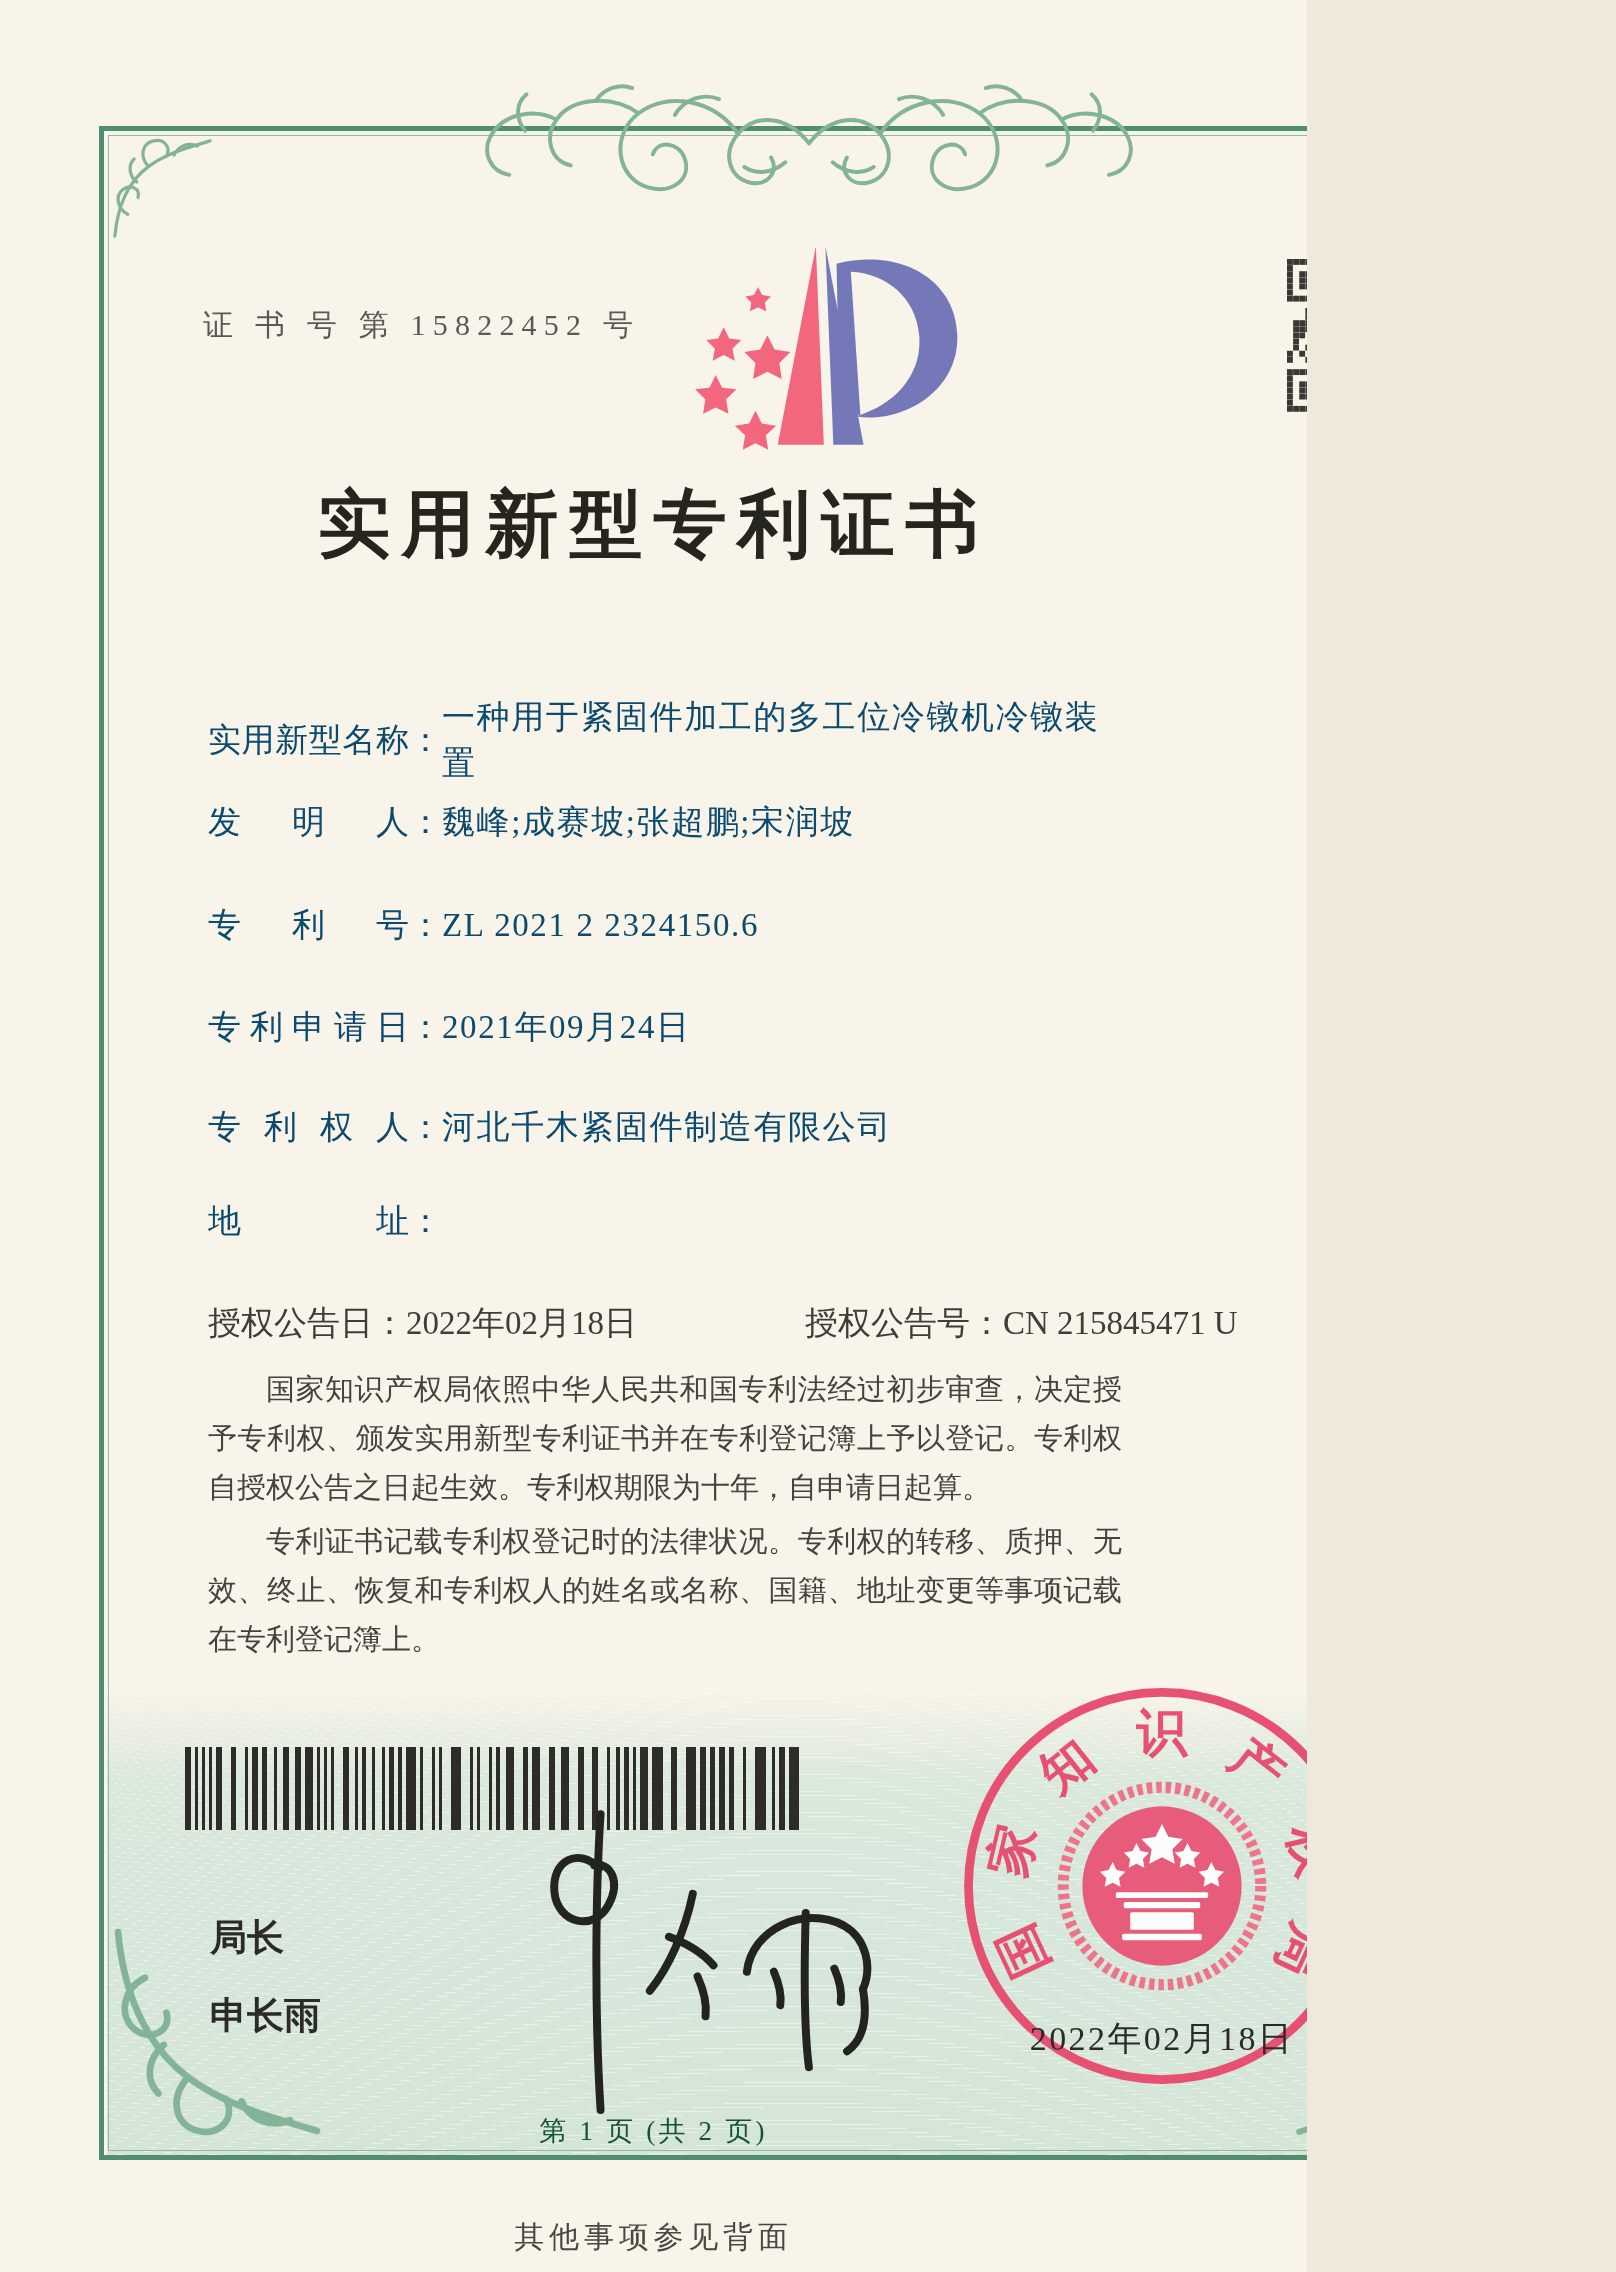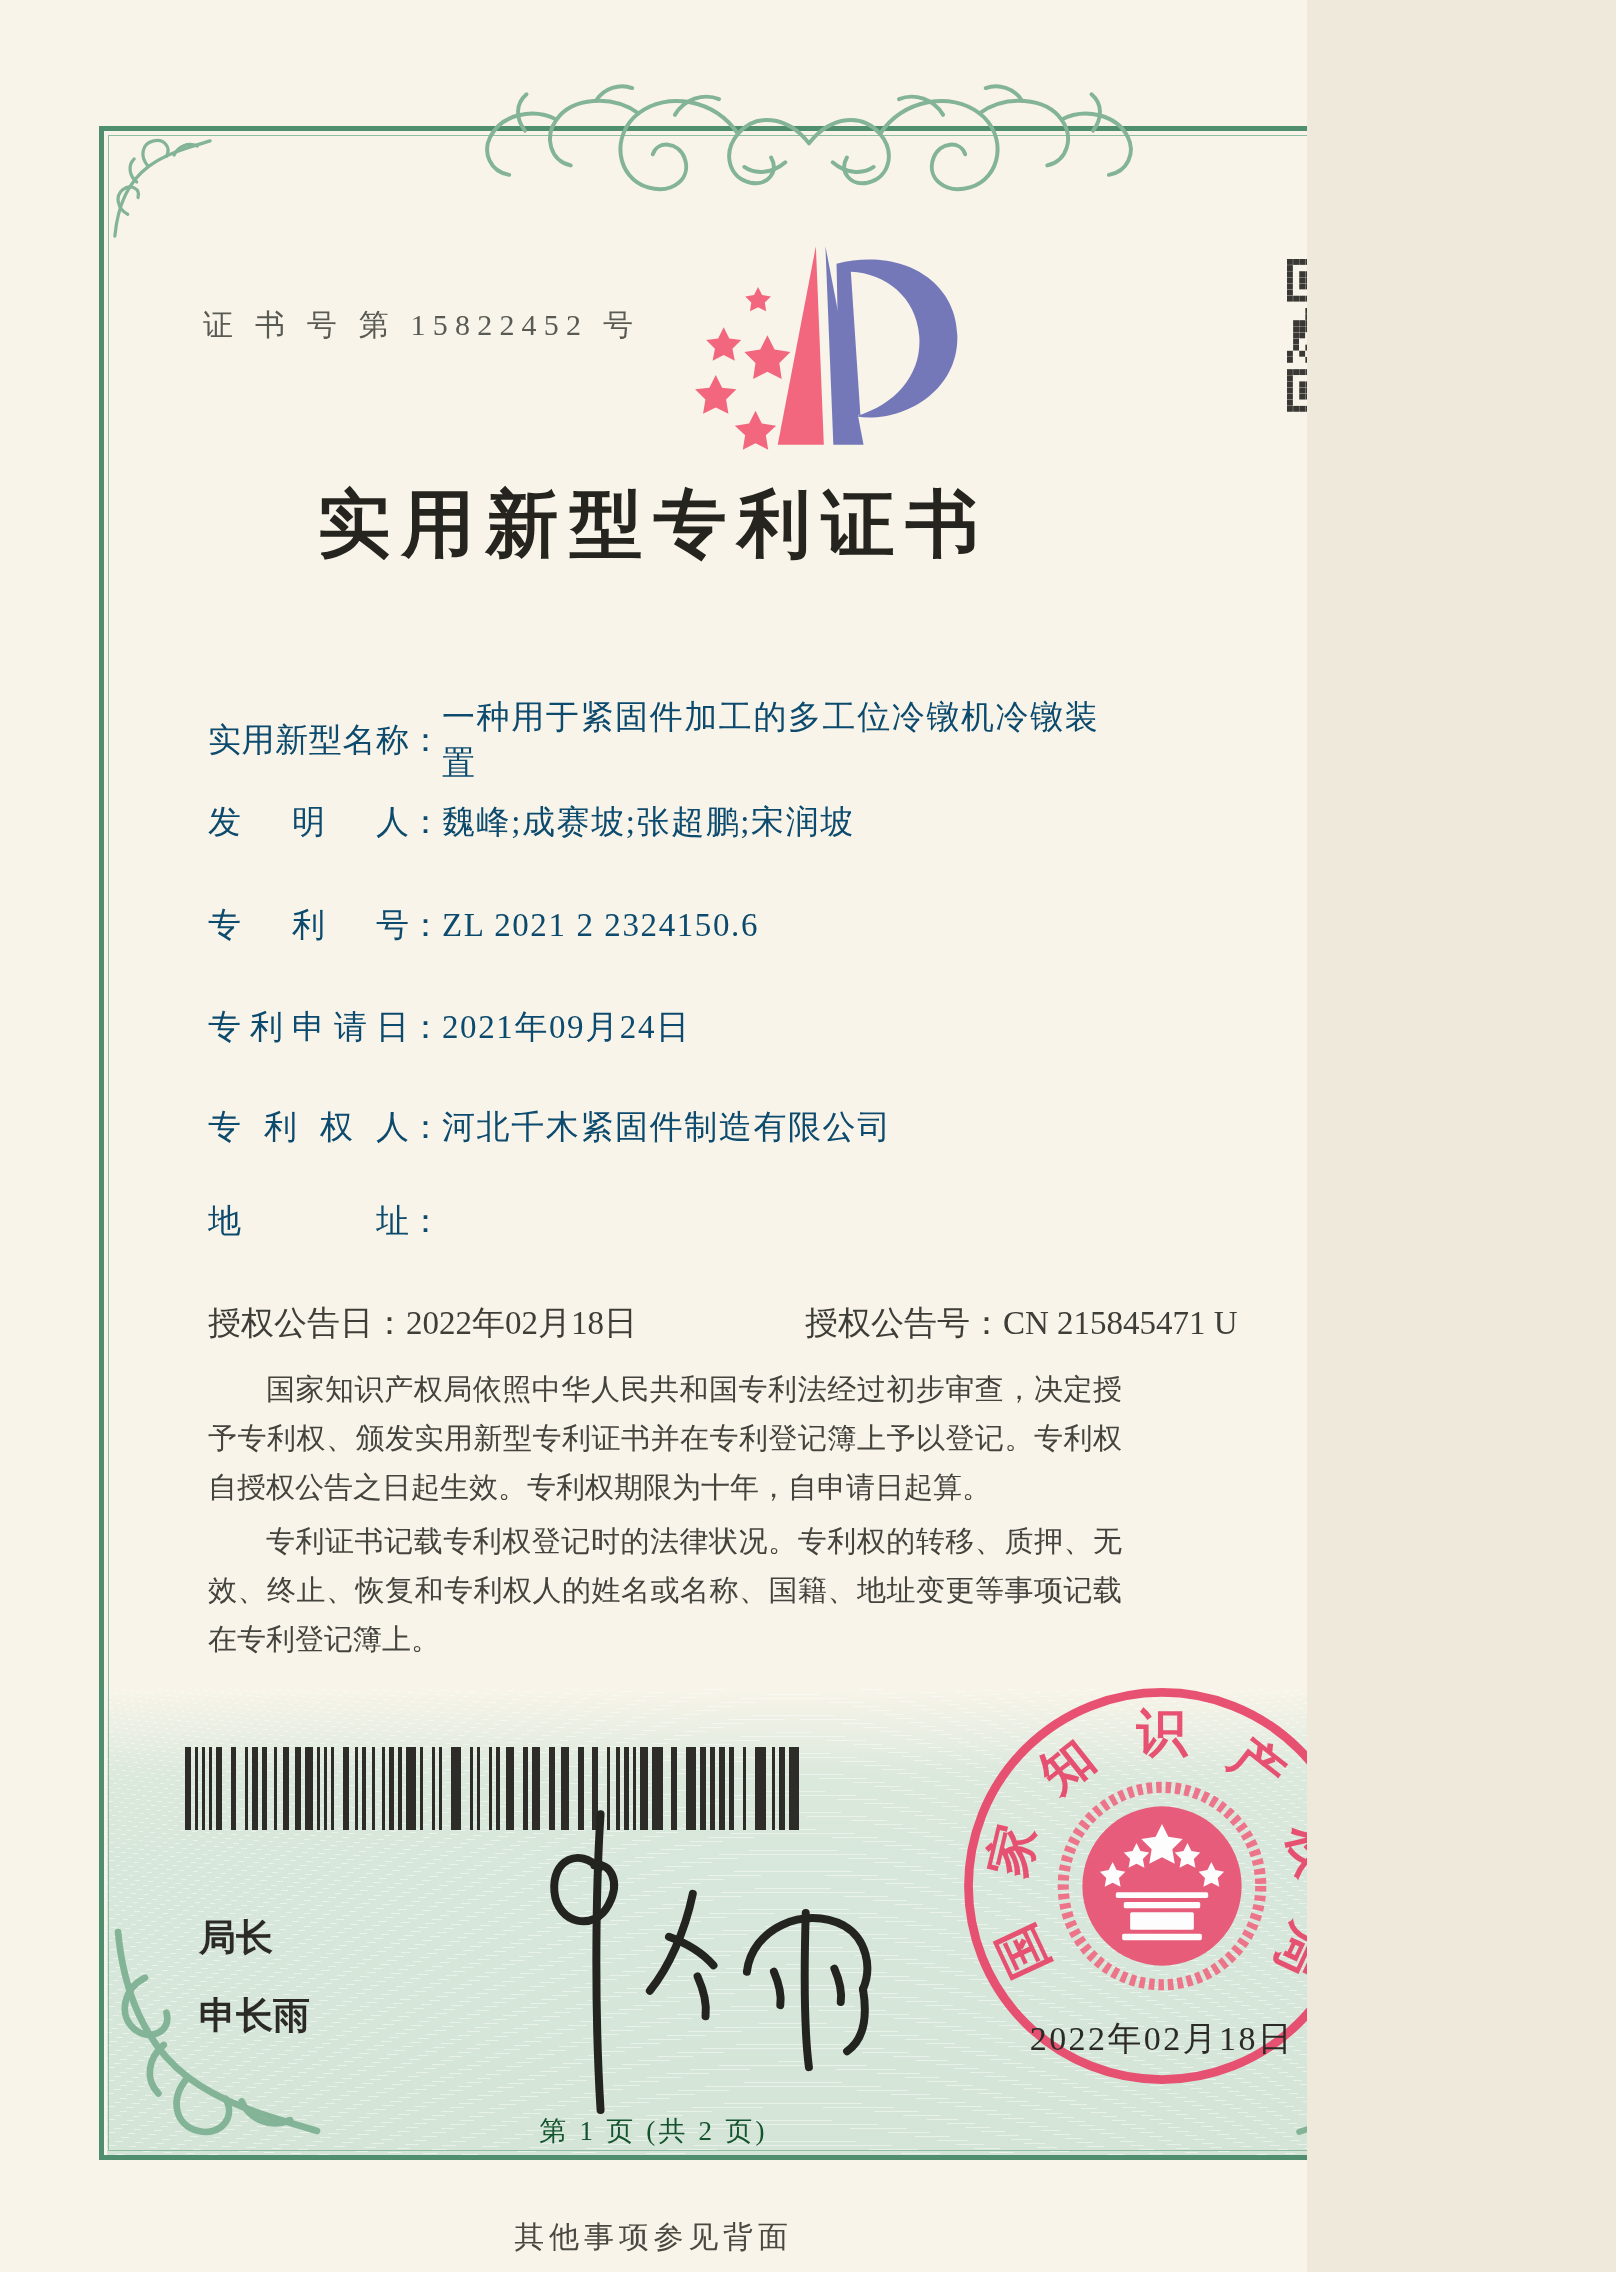--- a/index.html
+++ b/index.html
@@ -32,21 +32,21 @@
   .grant{position:absolute;font-size:33px;line-height:46px;color:#3f3d38;z-index:4;}
   .g1{left:208px;top:1300px;}
   .g2{left:805px;top:1300px;}
   
   .para{position:absolute;left:208px;right:185px;font-size:29px;line-height:49px;text-align:justify;
         text-indent:2em;color:#45433d;z-index:4;}
   .p1{top:1365px}.p2{top:1517px}
   
   .barcode{position:absolute;left:185px;top:1747px;width:630px;height:83px;display:flex;align-items:stretch;z-index:4;}
   .barcode div{background:#2e2c28;height:100%;}
-  .director-label,.director-name{position:absolute;left:199px;font-family:"Liberation Sans","DejaVu Sans",sans-serif;
+  .director-label,.director-name{position:absolute;left:210px;font-family:"Liberation Sans","DejaVu Sans",sans-serif;
         font-weight:bold;font-size:37px;color:#2b2a26;z-index:5;}
   .director-label{top:1913px}.director-name{top:1991px}
   .sig{position:absolute;left:430px;top:1792px;width:462px;height:334px;z-index:5;}
   .seal{position:absolute;left:943px;top:1667px;width:438px;height:438px;z-index:4;opacity:.94;}
   .seal-date{position:absolute;left:955px;top:2016px;width:414px;text-align:center;font-size:34px;
         letter-spacing:2.4px;color:#2c2a26;z-index:6;}
   .page-number{position:absolute;left:0;width:100%;top:2113px;text-align:center;font-size:27px;
         letter-spacing:3.2px;color:#14532d;z-index:4;}
   .back-note{position:absolute;left:0;width:100%;top:2217px;text-align:center;font-size:30px;
         letter-spacing:4.8px;color:#4a4841;z-index:4;}

